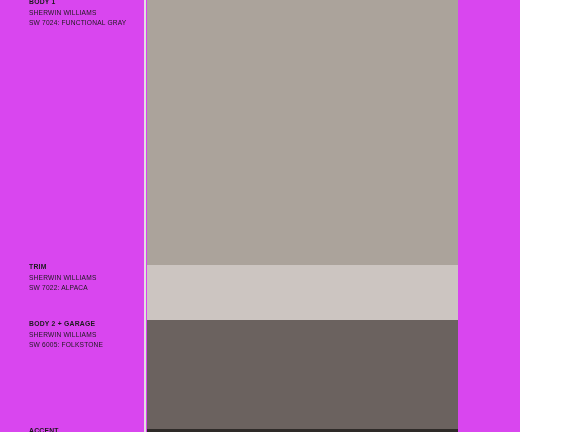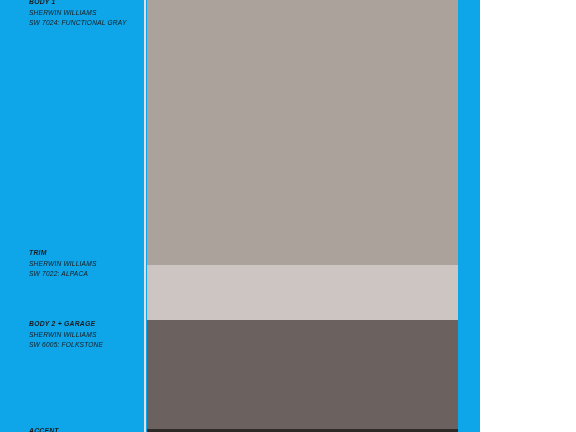--- a/index.html
+++ b/index.html
@@ -11,25 +11,24 @@
   body {
     width: 576px;
     height: 432px;
     font-family: "Liberation Sans", sans-serif;
     overflow: hidden;
     position: relative;
   }
 
   #page {
     position: relative;
-    width: 480px;
+    width: 520px;
     height: 432px;
-    background: #0ea5e9;
+    background: #d946ef;
     overflow: hidden;
-    font-style: italic;
   }
 
   
   #swatch-column {
     position: absolute;
     left: 147px;
     top: 0;
     width: 311px;
     height: 432px;
     overflow: hidden;
@@ -103,21 +102,21 @@
       <div class="swatch-band" style="top: 320px; height: 109px; background: rgb(107, 98, 95);"></div>
       <div class="swatch-band" style="top: 429px; height: 3px; background: rgb(46, 42, 40);"></div>
     </div>
 
   <div id="label-column">
       <div class="label-block" style="top: -3px;">
         <div class="label-title">BODY 1</div>
         <div class="label-brand">SHERWIN WILLIAMS</div>
         <div class="label-code">SW 7024: FUNCTIONAL GRAY</div>
       </div>
-      <div class="label-block" style="top: 248px;">
+      <div class="label-block" style="top: 262px;">
         <div class="label-title">TRIM</div>
         <div class="label-brand">SHERWIN WILLIAMS</div>
         <div class="label-code">SW 7022: ALPACA</div>
       </div>
       <div class="label-block" style="top: 319px;">
         <div class="label-title">BODY 2 + GARAGE</div>
         <div class="label-brand">SHERWIN WILLIAMS</div>
         <div class="label-code">SW 6005: FOLKSTONE</div>
       </div>
       <div class="label-block" style="top: 426px;">

